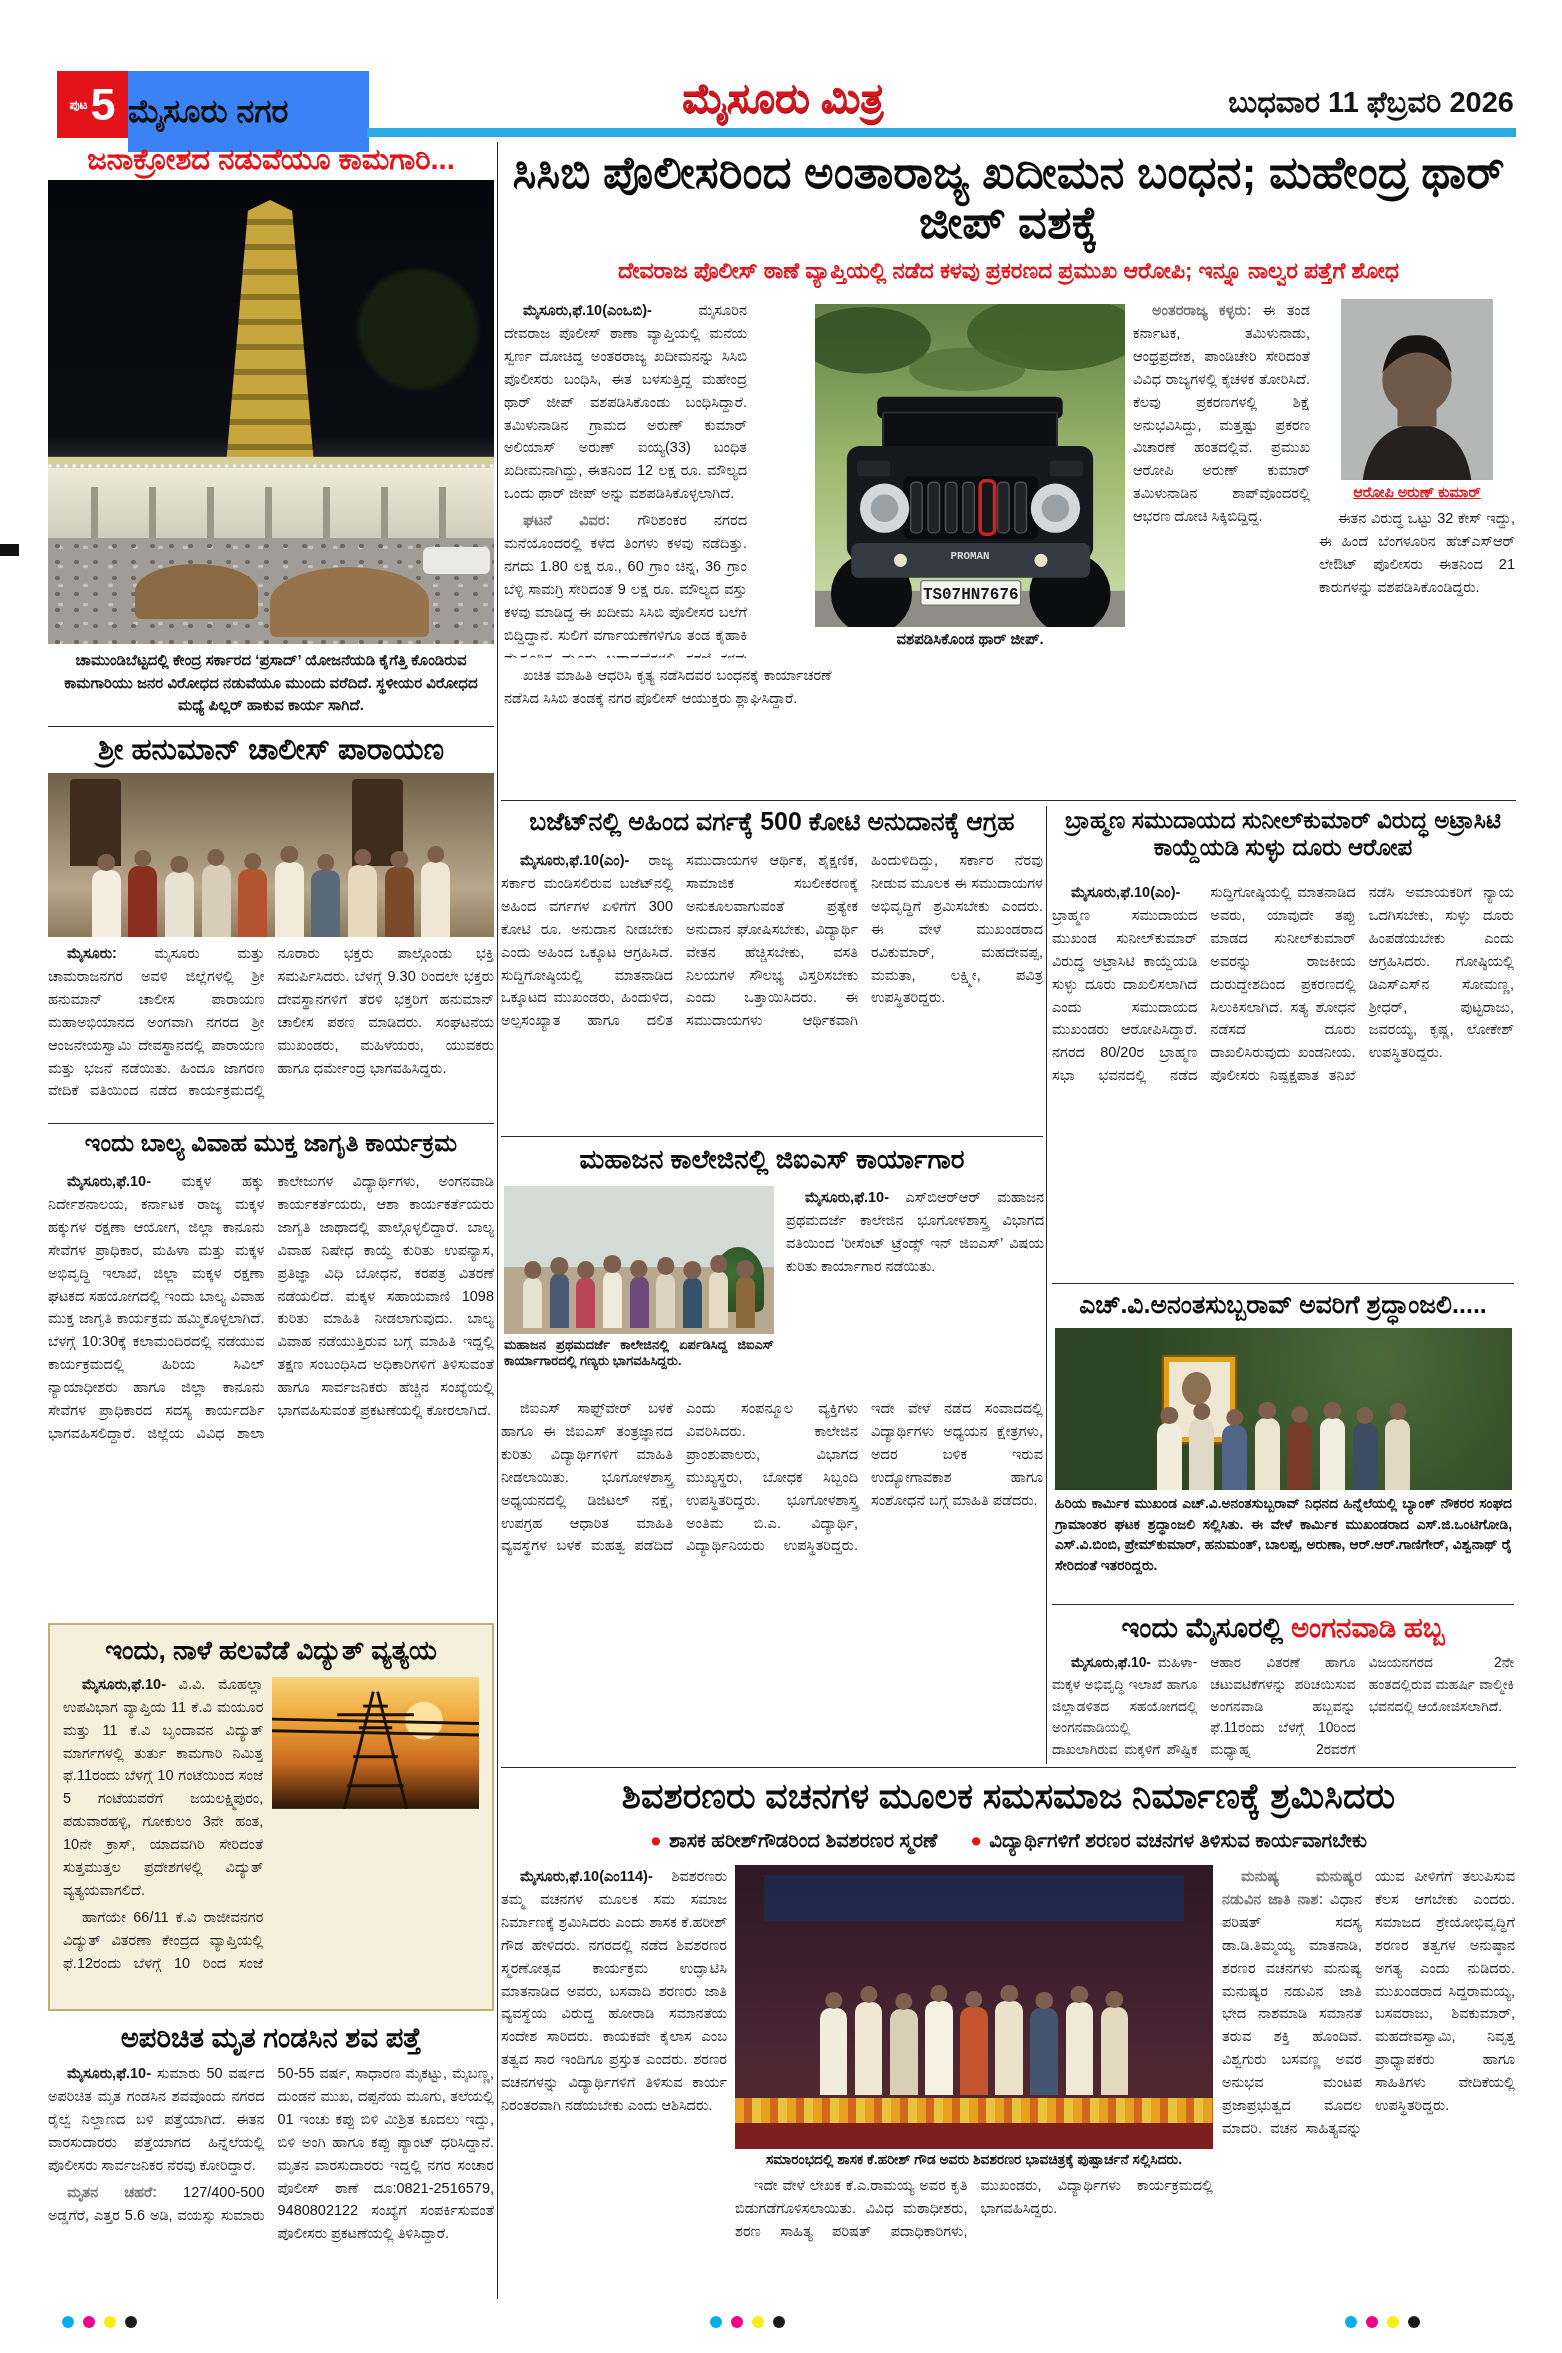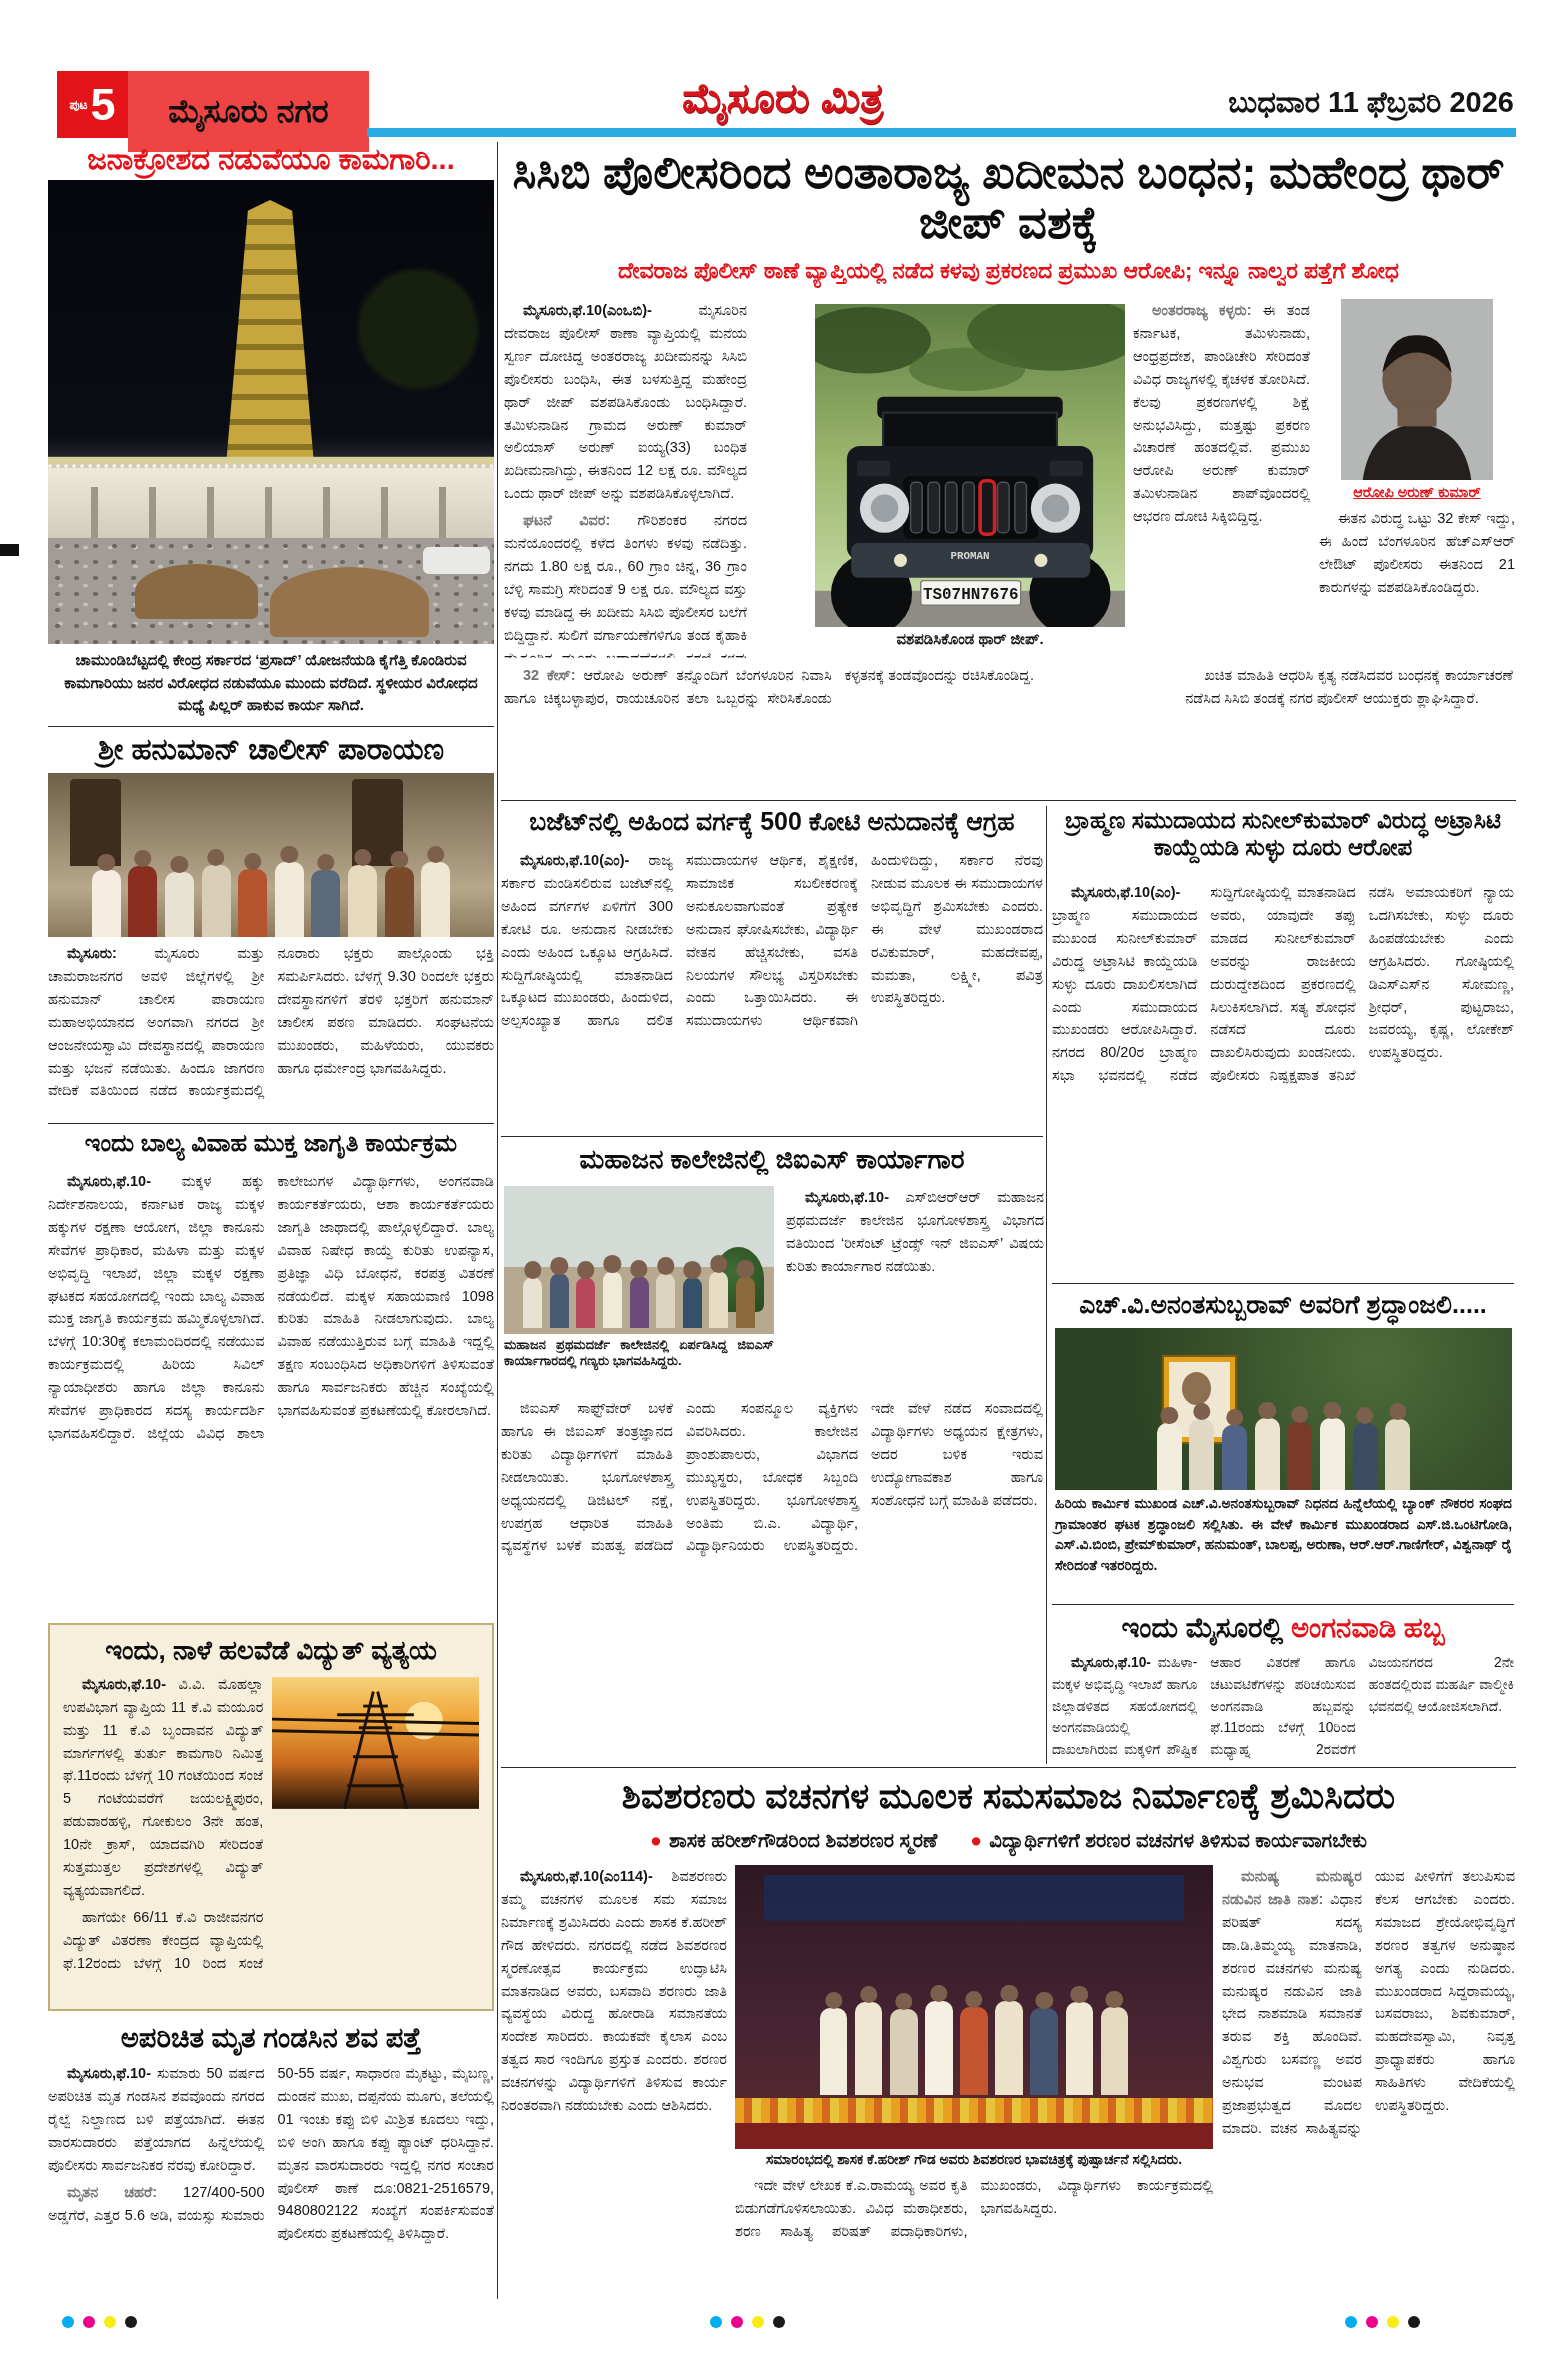--- a/index.html
+++ b/index.html
@@ -4,22 +4,22 @@
 <style>
   html,body{margin:0;padding:0;}
   body{width:1562px;height:2354px;position:relative;background:#ffffff;
        font-family:"Liberation Sans","DejaVu Sans",sans-serif;color:#141414;}
   .abs{position:absolute;}
   
   .hdr-red{left:57px;top:71px;width:71px;height:67px;background:#e41219;color:#fff;
            display:flex;align-items:center;justify-content:center;gap:2.9px;}
   .hdr-red .pl{font-size:12.3px;font-weight:700;text-align:right;}
   .hdr-red .pn{font-size:45px;font-weight:800;line-height:1;}
-  .hdr-green{left:128px;top:71px;width:241px;height:81px;background:#ef4444;
-             display:flex;align-items:center;justify-content:center;}
+  .hdr-green{left:128px;top:71px;width:241px;height:81px;background:#3b82f6;
+             display:flex;align-items:center;justify-content:flex-start;}
   .hdr-green span{font-size:32px;font-weight:800;color:#101010;}
   .masthead{left:580px;top:75px;width:406px;text-align:center;color:#d6161d;
             font-size:41px;font-weight:800;transform:skewX(-4deg);
             text-shadow:0.7px 0.7px 0 #8e0d12;}
   .hdr-date{left:1130px;top:86px;width:384px;text-align:right;font-size:29px;font-weight:800;}
   .cyanline{left:367px;top:128px;width:1149px;height:8.7px;background:#29abe2;}
   .edge-mark{left:0;top:544px;width:19px;height:11.6px;background:#111;}
   
   .vline{position:absolute;width:1.4px;background:#2b2b2b;}
   .hline{position:absolute;height:1.4px;background:#2b2b2b;}
@@ -273,21 +273,20 @@
       <rect x="78" y="150" width="54" height="26" fill="#6f5948"></rect>
     </svg>
   </div>
   <span class="suspect-label">ಆರೋಪಿ ಅರುಣ್ ಕುಮಾರ್</span>
   <div class="body-text" style="height:109px;margin-top:5.8px;">
     <p><span>ಈತನ ವಿರುದ್ಧ ಒಟ್ಟು 32 ಕೇಸ್ ಇದ್ದು, ಈ ಹಿಂದೆ ಬೆಂಗಳೂರಿನ ಹೆಚ್‌ಎಸ್‌ಆರ್ ಲೇಔಟ್ ಪೊಲೀಸರು ಈತನಿಂದ 21 ಕಾರುಗಳನ್ನು ವಶಪಡಿಸಿಕೊಂಡಿದ್ದರು.</span></p>
   </div>
 </div>
 
 <div class="abs body-text cols3" style="left:504px;top:664px;width:1009px;height:132px;">
-  <p><strong class="rl">32 ಕೇಸ್: </strong><span>ಆರೋಪಿ ಅರುಣ್ ತನ್ನೊಂದಿಗೆ ಬೆಂಗಳೂರಿನ ನಿವಾಸಿ ಹಾಗೂ ಚಿಕ್ಕಬಳ್ಳಾಪುರ, ರಾಯಚೂರಿನ ತಲಾ ಒಬ್ಬರನ್ನು ಸೇರಿಸಿಕೊಂಡು ಕಳ್ಳತನಕ್ಕೆ ತಂಡವೊಂದನ್ನು ರಚಿಸಿಕೊಂಡಿದ್ದ.</span></p>
   <p><span>ಖಚಿತ ಮಾಹಿತಿ ಆಧರಿಸಿ ಕೃತ್ಯ ನಡೆಸಿದವರ ಬಂಧನಕ್ಕೆ ಕಾರ್ಯಾಚರಣೆ ನಡೆಸಿದ ಸಿಸಿಬಿ ತಂಡಕ್ಕೆ ನಗರ ಪೊಲೀಸ್ ಆಯುಕ್ತರು ಶ್ಲಾಘಿಸಿದ್ದಾರೆ.</span></p>
 </div>
 
 <div class="abs headline" style="left:501px;top:807px;width:542px;font-size:25px;">ಬಜೆಟ್‌ನಲ್ಲಿ ಅಹಿಂದ ವರ್ಗಕ್ಕೆ 500 ಕೋಟಿ ಅನುದಾನಕ್ಕೆ ಆಗ್ರಹ</div>
 <div class="abs body-text cols3" style="left:501px;top:849px;width:542px;height:283px;">
   <p><strong class="dl">ಮೈಸೂರು,ಫೆ.10(ಎಂ)- </strong><span>ರಾಜ್ಯ ಸರ್ಕಾರ ಮಂಡಿಸಲಿರುವ ಬಜೆಟ್‌ನಲ್ಲಿ ಅಹಿಂದ ವರ್ಗಗಳ ಏಳಿಗೆಗೆ 300 ಕೋಟಿ ರೂ. ಅನುದಾನ ನೀಡಬೇಕು ಎಂದು ಅಹಿಂದ ಒಕ್ಕೂಟ ಆಗ್ರಹಿಸಿದೆ. ಸುದ್ದಿಗೋಷ್ಠಿಯಲ್ಲಿ ಮಾತನಾಡಿದ ಒಕ್ಕೂಟದ ಮುಖಂಡರು, ಹಿಂದುಳಿದ, ಅಲ್ಪಸಂಖ್ಯಾತ ಹಾಗೂ ದಲಿತ ಸಮುದಾಯಗಳ ಆರ್ಥಿಕ, ಶೈಕ್ಷಣಿಕ, ಸಾಮಾಜಿಕ ಸಬಲೀಕರಣಕ್ಕೆ ಅನುಕೂಲವಾಗುವಂತೆ ಪ್ರತ್ಯೇಕ ಅನುದಾನ ಘೋಷಿಸಬೇಕು, ವಿದ್ಯಾರ್ಥಿ ವೇತನ ಹೆಚ್ಚಿಸಬೇಕು, ವಸತಿ ನಿಲಯಗಳ ಸೌಲಭ್ಯ ವಿಸ್ತರಿಸಬೇಕು ಎಂದು ಒತ್ತಾಯಿಸಿದರು. ಈ ಸಮುದಾಯಗಳು ಆರ್ಥಿಕವಾಗಿ ಹಿಂದುಳಿದಿದ್ದು, ಸರ್ಕಾರ ನೆರವು ನೀಡುವ ಮೂಲಕ ಈ ಸಮುದಾಯಗಳ ಅಭಿವೃದ್ಧಿಗೆ ಶ್ರಮಿಸಬೇಕು ಎಂದರು. ಈ ವೇಳೆ ಮುಖಂಡರಾದ ರವಿಕುಮಾರ್, ಮಹದೇವಪ್ಪ, ಮಮತಾ, ಲಕ್ಷ್ಮೀ, ಪವಿತ್ರ ಉಪಸ್ಥಿತರಿದ್ದರು.</span></p>
 </div>
 
 <div class="abs headline" style="left:1052px;top:807px;width:462px;font-size:23px;">ಬ್ರಾಹ್ಮಣ ಸಮುದಾಯದ ಸುನೀಲ್‌ಕುಮಾರ್ ವಿರುದ್ಧ ಅಟ್ರಾಸಿಟಿ ಕಾಯ್ದೆಯಡಿ ಸುಳ್ಳು ದೂರು ಆರೋಪ</div>
 <div class="abs body-text cols3" style="left:1052px;top:881px;width:462px;height:396px;">

